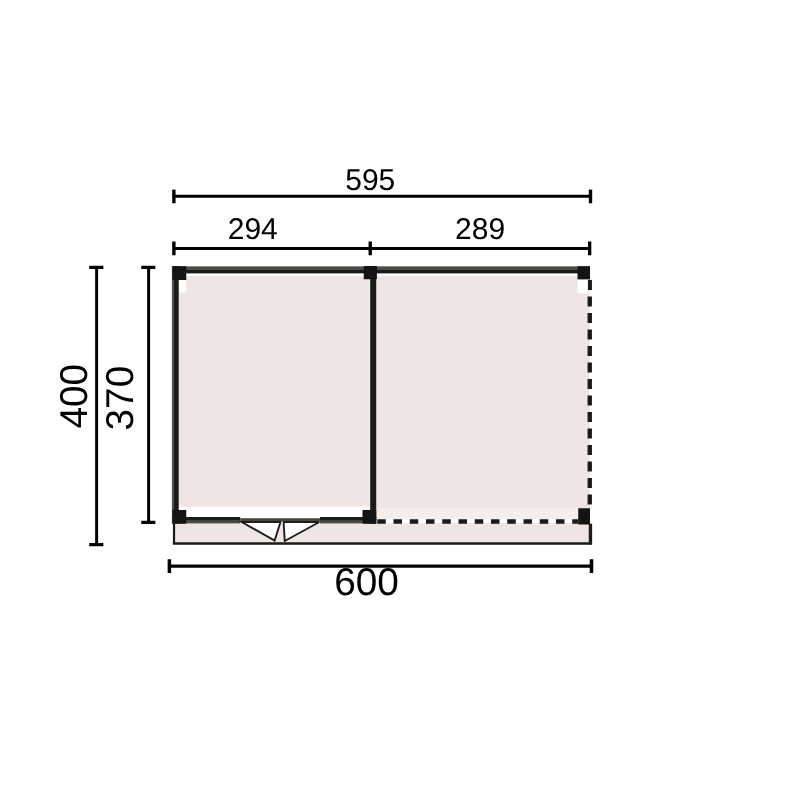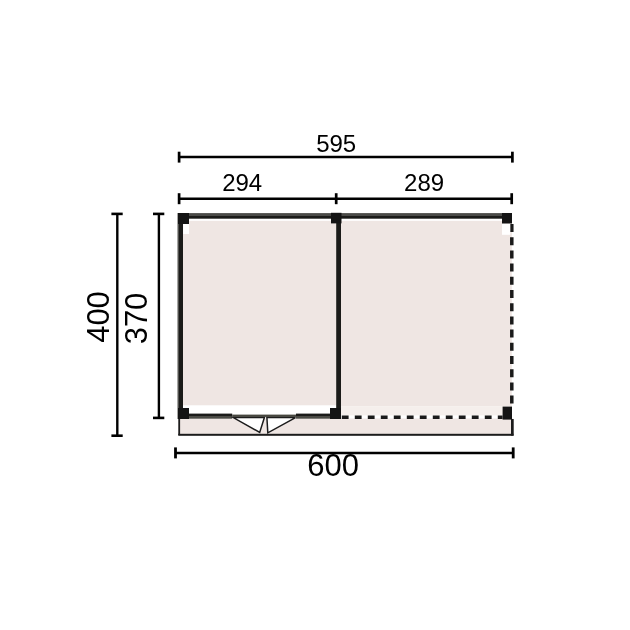--- a/index.html
+++ b/index.html
@@ -1,16 +1,16 @@
 <!DOCTYPE html>
 <html><head>
 <meta charset="utf-8">
 <style>
   html,body{margin:0;padding:0;background:#ffffff;}
-  .wrap{width:564px;height:630px;position:relative;font-family:"Liberation Sans",sans-serif;margin-left:40px;}
+  .wrap{width:564px;height:630px;position:relative;font-family:"Liberation Sans",sans-serif;}
   svg{position:absolute;left:0;top:0;}
   text{fill:#000000;}
 </style>
 </head>
 <body>
 <div class="wrap">
 <svg width="630" height="630" viewBox="0 0 630 630">
   <rect x="0" y="0" width="630" height="630" fill="#ffffff"></rect>
 
   <rect x="138.5" y="418.5" width="334.8" height="16.4" fill="#efe6e3"></rect>

